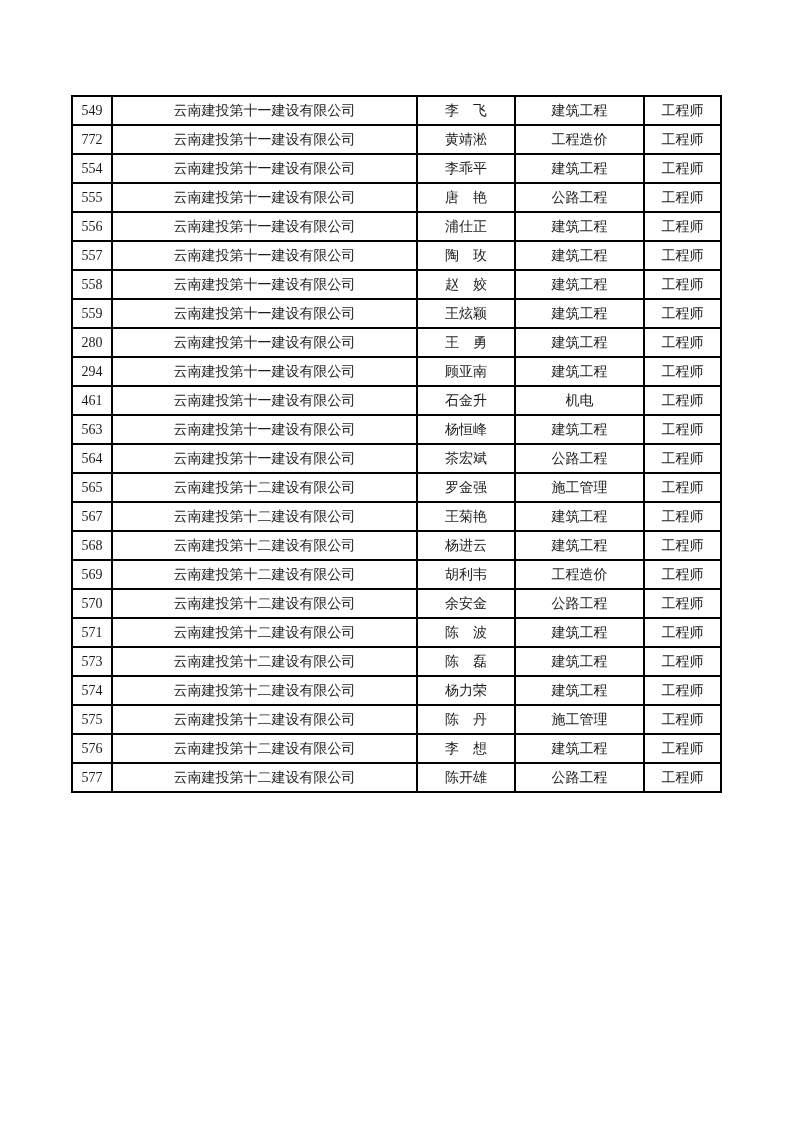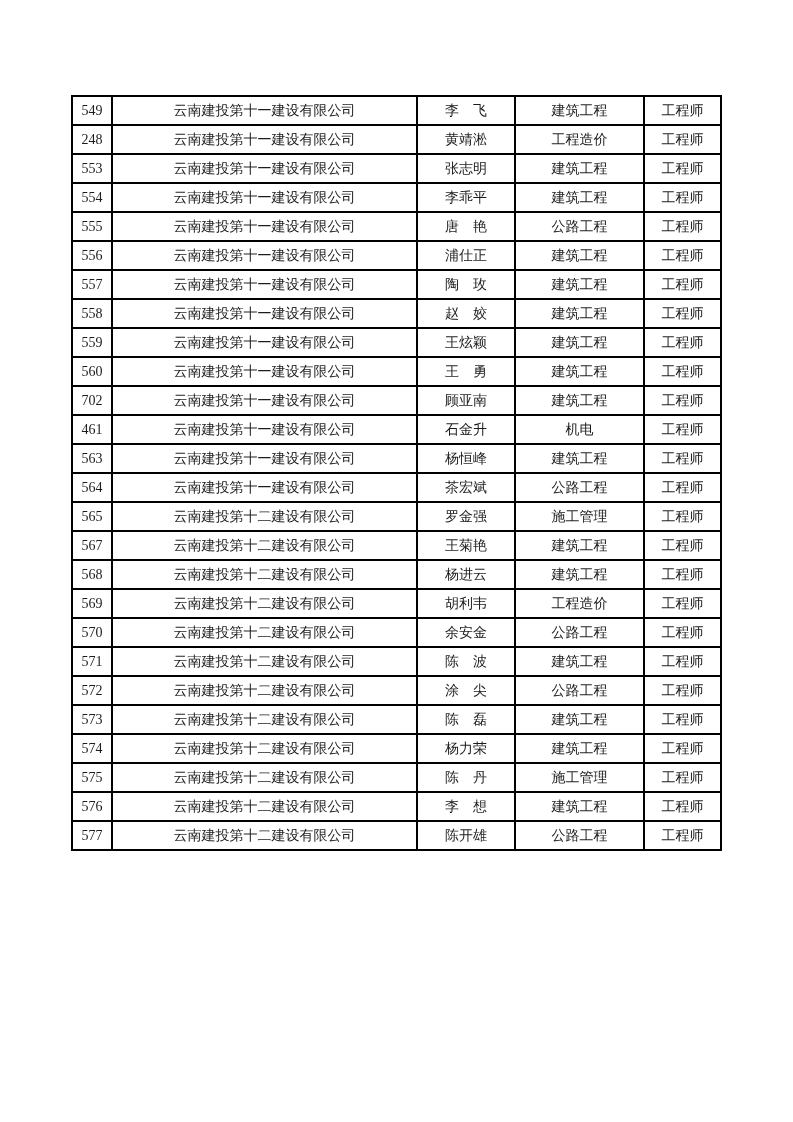--- a/index.html
+++ b/index.html
@@ -59,34 +59,27 @@
     </colgroup>
     <tbody>
         <tr>
           <td class="col-index">549</td>
           <td class="col-company">云南建投第十一建设有限公司</td>
           <td class="col-person">李　飞</td>
           <td class="col-major">建筑工程</td>
           <td class="col-title">工程师</td>
         </tr>
         <tr>
-          <td class="col-index">248</td>
+          <td class="col-index">772</td>
           <td class="col-company">云南建投第十一建设有限公司</td>
           <td class="col-person">黄靖淞</td>
           <td class="col-major">工程造价</td>
           <td class="col-title">工程师</td>
         </tr>
         <tr>
-          <td class="col-index">553</td>
-          <td class="col-company">云南建投第十一建设有限公司</td>
-          <td class="col-person">张志明</td>
-          <td class="col-major">建筑工程</td>
-          <td class="col-title">工程师</td>
-        </tr>
-        <tr>
           <td class="col-index">554</td>
           <td class="col-company">云南建投第十一建设有限公司</td>
           <td class="col-person">李乖平</td>
           <td class="col-major">建筑工程</td>
           <td class="col-title">工程师</td>
         </tr>
         <tr>
           <td class="col-index">555</td>
           <td class="col-company">云南建投第十一建设有限公司</td>
           <td class="col-person">唐　艳</td>
@@ -115,28 +108,28 @@
           <td class="col-title">工程师</td>
         </tr>
         <tr>
           <td class="col-index">559</td>
           <td class="col-company">云南建投第十一建设有限公司</td>
           <td class="col-person">王炫颖</td>
           <td class="col-major">建筑工程</td>
           <td class="col-title">工程师</td>
         </tr>
         <tr>
-          <td class="col-index">560</td>
+          <td class="col-index">280</td>
           <td class="col-company">云南建投第十一建设有限公司</td>
           <td class="col-person">王　勇</td>
           <td class="col-major">建筑工程</td>
           <td class="col-title">工程师</td>
         </tr>
         <tr>
-          <td class="col-index">702</td>
+          <td class="col-index">294</td>
           <td class="col-company">云南建投第十一建设有限公司</td>
           <td class="col-person">顾亚南</td>
           <td class="col-major">建筑工程</td>
           <td class="col-title">工程师</td>
         </tr>
         <tr>
           <td class="col-index">461</td>
           <td class="col-company">云南建投第十一建设有限公司</td>
           <td class="col-person">石金升</td>
           <td class="col-major">机电</td>
@@ -189,27 +182,20 @@
           <td class="col-company">云南建投第十二建设有限公司</td>
           <td class="col-person">余安金</td>
           <td class="col-major">公路工程</td>
           <td class="col-title">工程师</td>
         </tr>
         <tr>
           <td class="col-index">571</td>
           <td class="col-company">云南建投第十二建设有限公司</td>
           <td class="col-person">陈　波</td>
           <td class="col-major">建筑工程</td>
-          <td class="col-title">工程师</td>
-        </tr>
-        <tr>
-          <td class="col-index">572</td>
-          <td class="col-company">云南建投第十二建设有限公司</td>
-          <td class="col-person">涂　尖</td>
-          <td class="col-major">公路工程</td>
           <td class="col-title">工程师</td>
         </tr>
         <tr>
           <td class="col-index">573</td>
           <td class="col-company">云南建投第十二建设有限公司</td>
           <td class="col-person">陈　磊</td>
           <td class="col-major">建筑工程</td>
           <td class="col-title">工程师</td>
         </tr>
         <tr>

